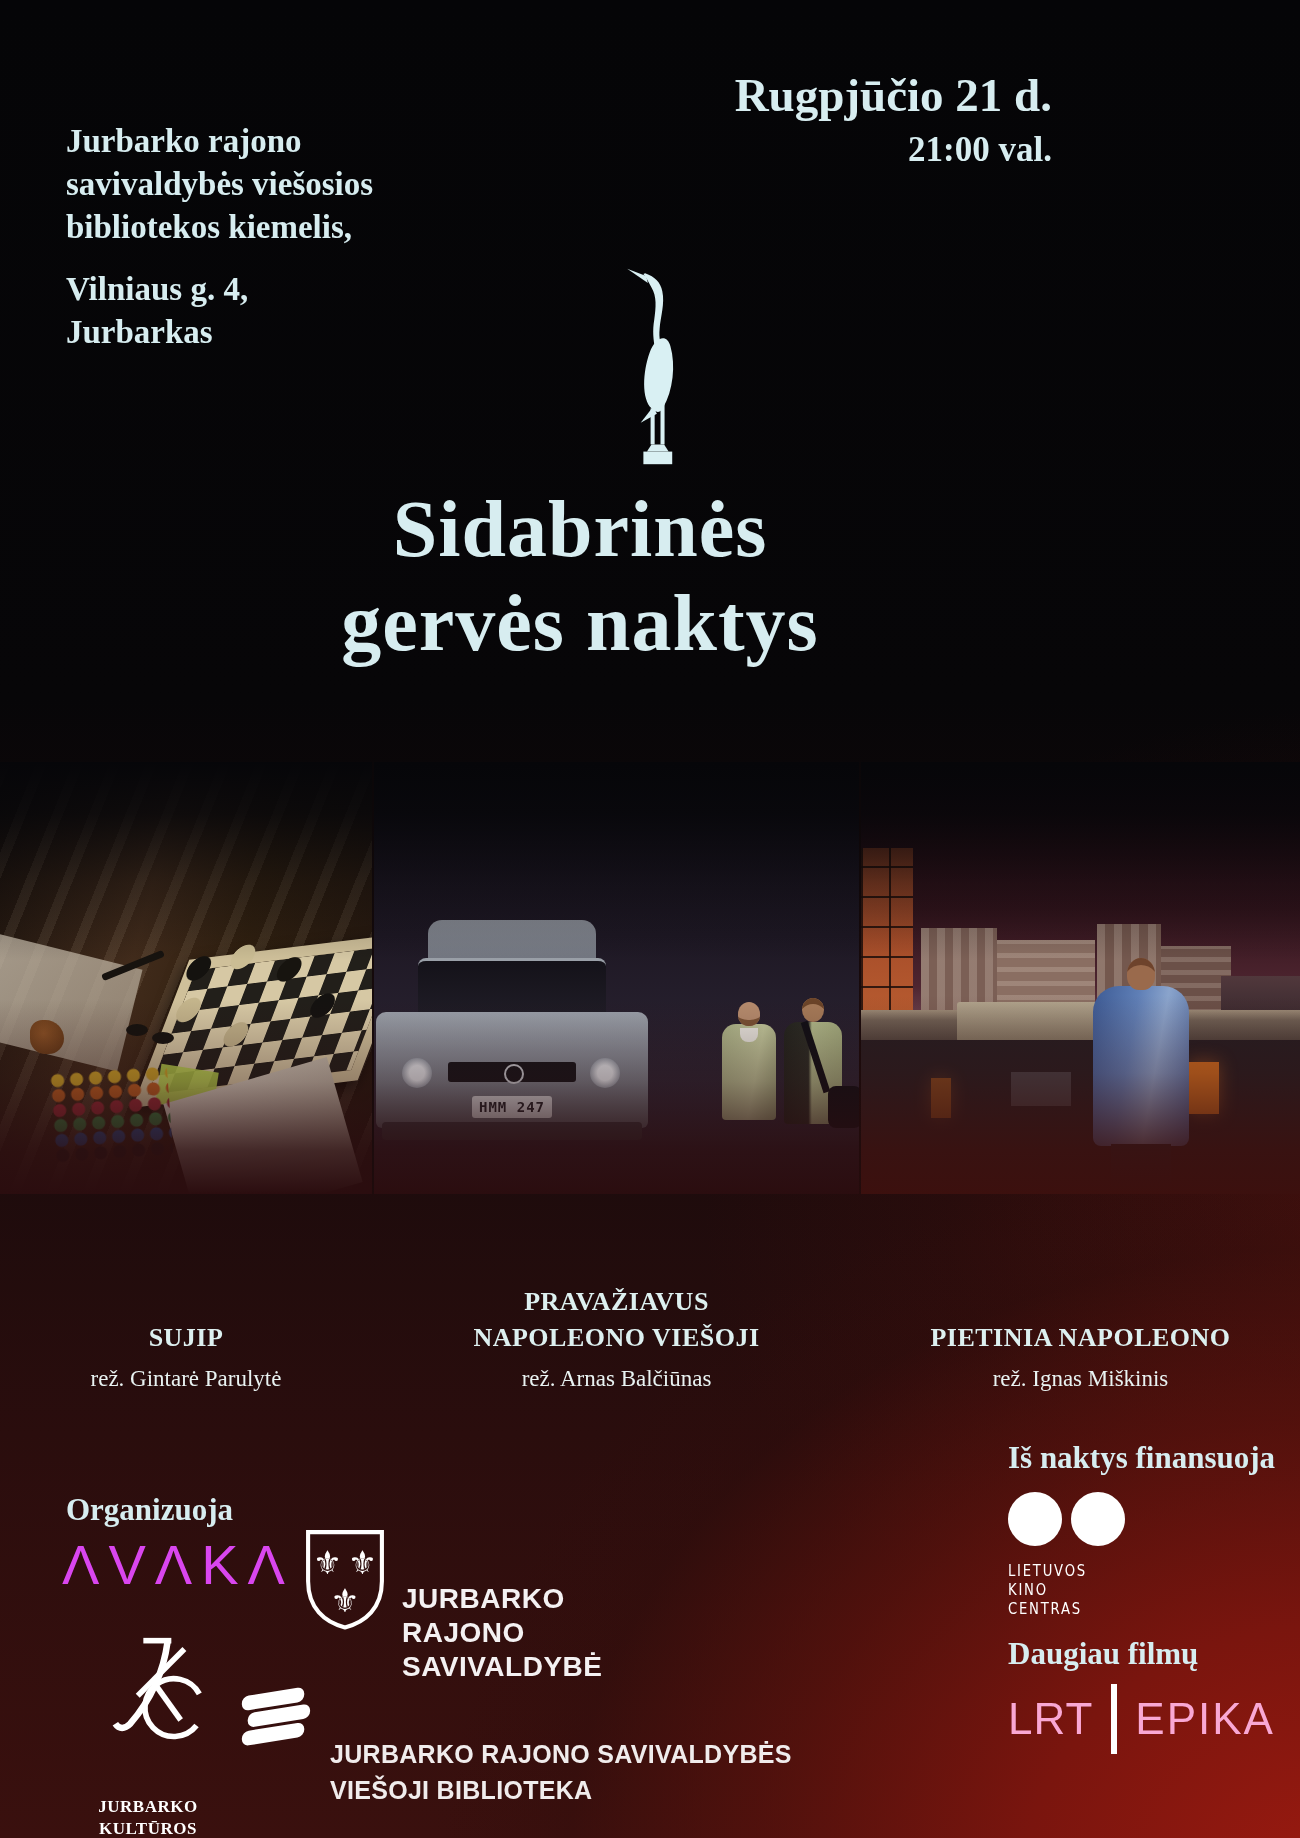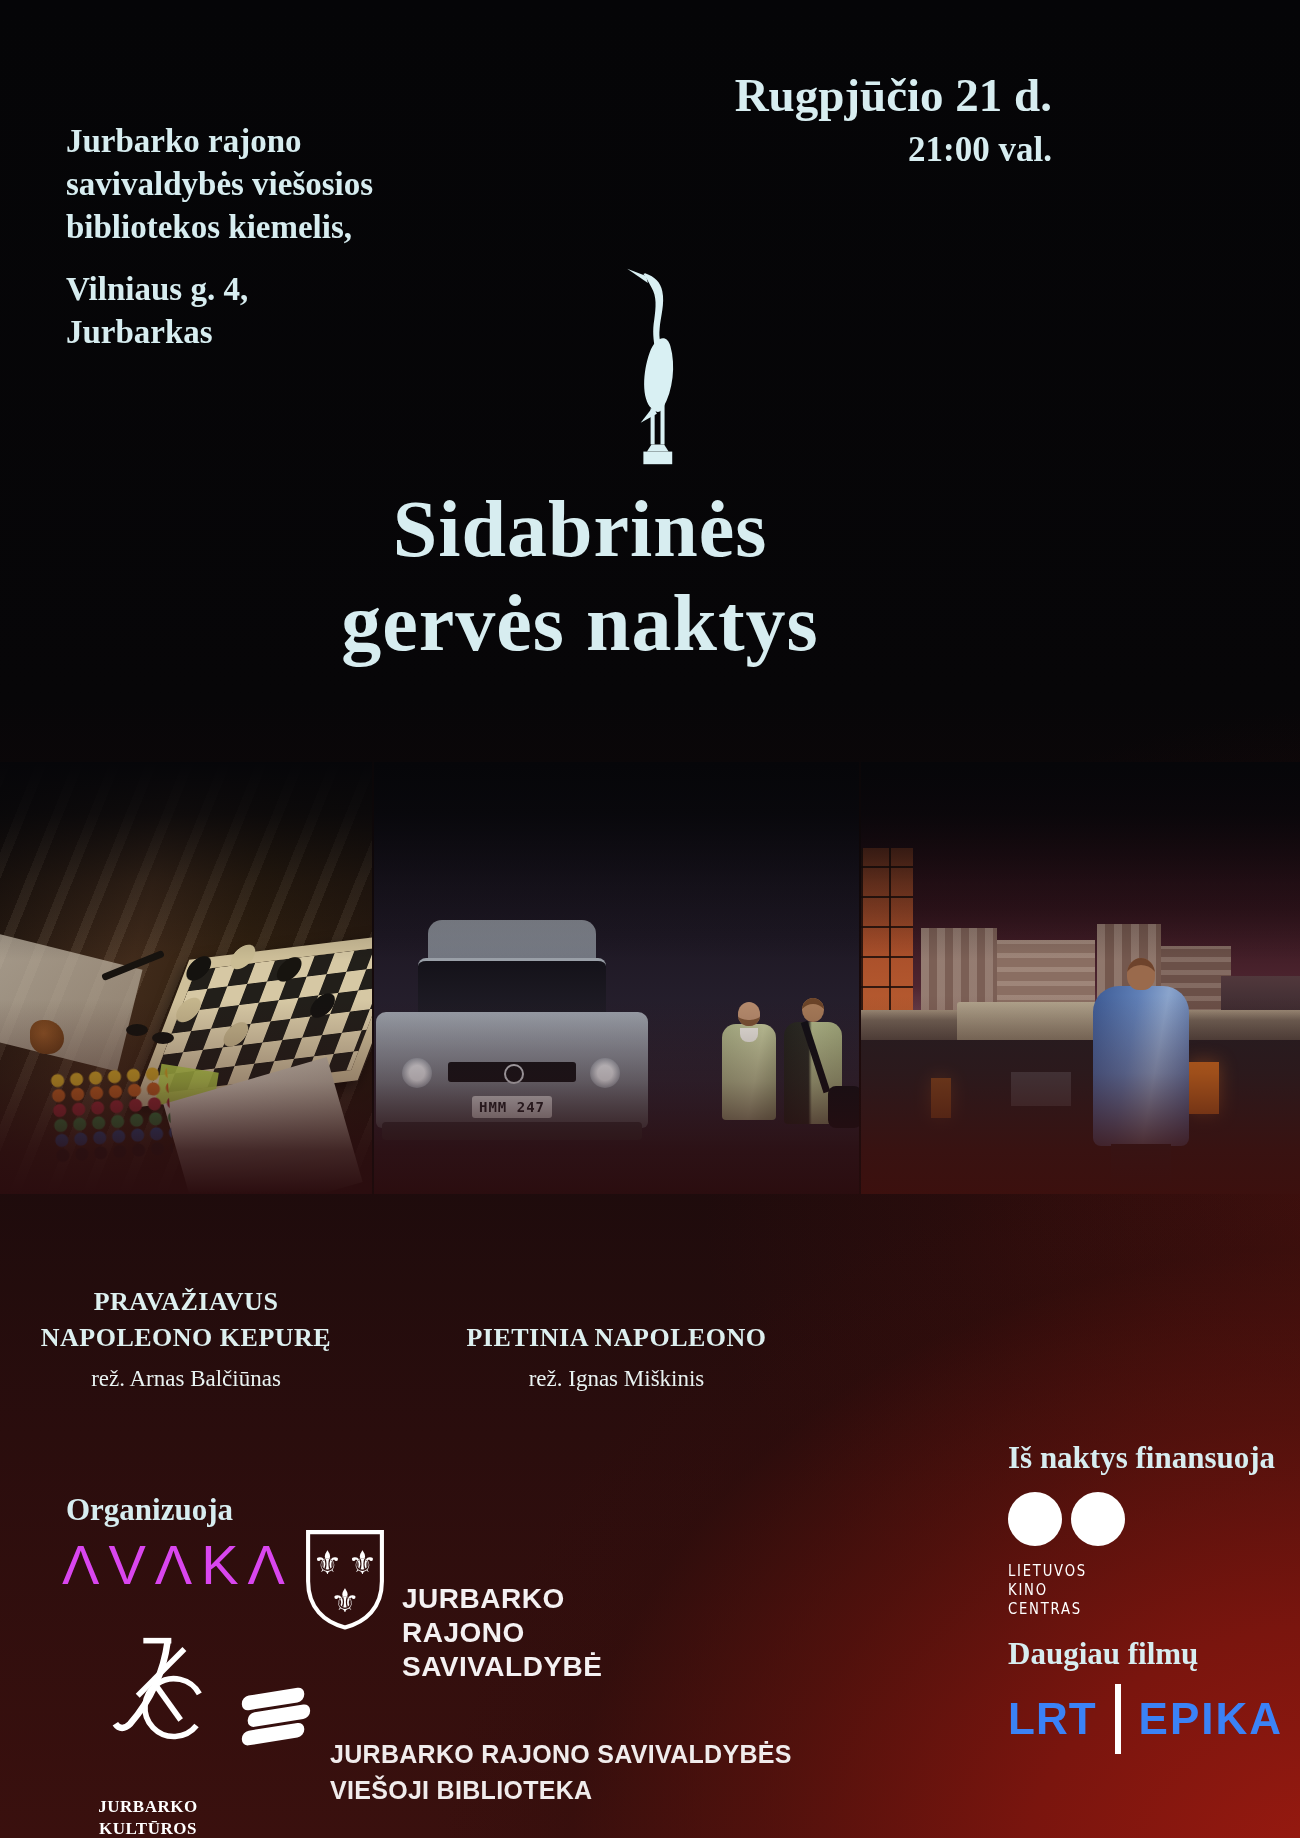--- a/index.html
+++ b/index.html
@@ -148,21 +148,21 @@
        line-height:36px;font-weight:700;color:#f0ecec;letter-spacing:.3px;}
 
   
   .fund-h{position:absolute;left:1008px;top:1440px;font-size:31px;font-weight:700;}
   .lkc{position:absolute;left:1008px;top:1492px;}
   .lkc .c{display:inline-block;width:54px;height:54px;border-radius:50%;background:#fff;margin-right:9px;}
   .lkc .txt{margin-top:12px;font-family:"DejaVu Sans",sans-serif;font-size:15px;line-height:19px;
             letter-spacing:2px;color:#fff;transform:scaleX(.88);transform-origin:left;font-weight:500;}
   .more{position:absolute;left:1008px;top:1636px;font-size:31px;font-weight:700;}
   .lrt{position:absolute;left:1008px;top:1684px;display:flex;align-items:center;gap:18px;
-       font-family:"Liberation Sans",sans-serif;font-weight:700;color:#3b82f6;}
+       font-family:"Liberation Sans",sans-serif;font-weight:400;color:#f9a8d4;}
   .lrt .a{font-size:44px;letter-spacing:1px;}
   .lrt .bar{width:6px;height:70px;background:#fff;}
   .lrt .b{font-size:44px;letter-spacing:2px;}
 </style>
 </head>
 <body>
 
 <div class="bg"></div>
 
 <div class="venue cy ml">Jurbarko rajono
@@ -263,22 +263,26 @@
         <div class="torso"></div>
         <div class="legs"></div>
         <div class="head"></div>
       </div>
     </div>
   </div>
 </div>
 
 <div class="caps">
   <div class="cap">
+    <div class="t ml">SUJIP</div>
+    <div class="d">rež. Gintarė Parulytė</div>
+  </div>
+  <div class="cap">
     <div class="t ml">PRAVAŽIAVUS
-NAPOLEONO KEPURĘ</div>
+NAPOLEONO VIEŠOJI</div>
     <div class="d">rež. Arnas Balčiūnas</div>
   </div>
   <div class="cap">
     <div class="t ml">PIETINIA NAPOLEONO</div>
     <div class="d">rež. Ignas Miškinis</div>
   </div>
 </div>
 
 <div class="org-h cy">Organizuoja</div>
 <div class="avaka">ΛVΛKΛ</div>

